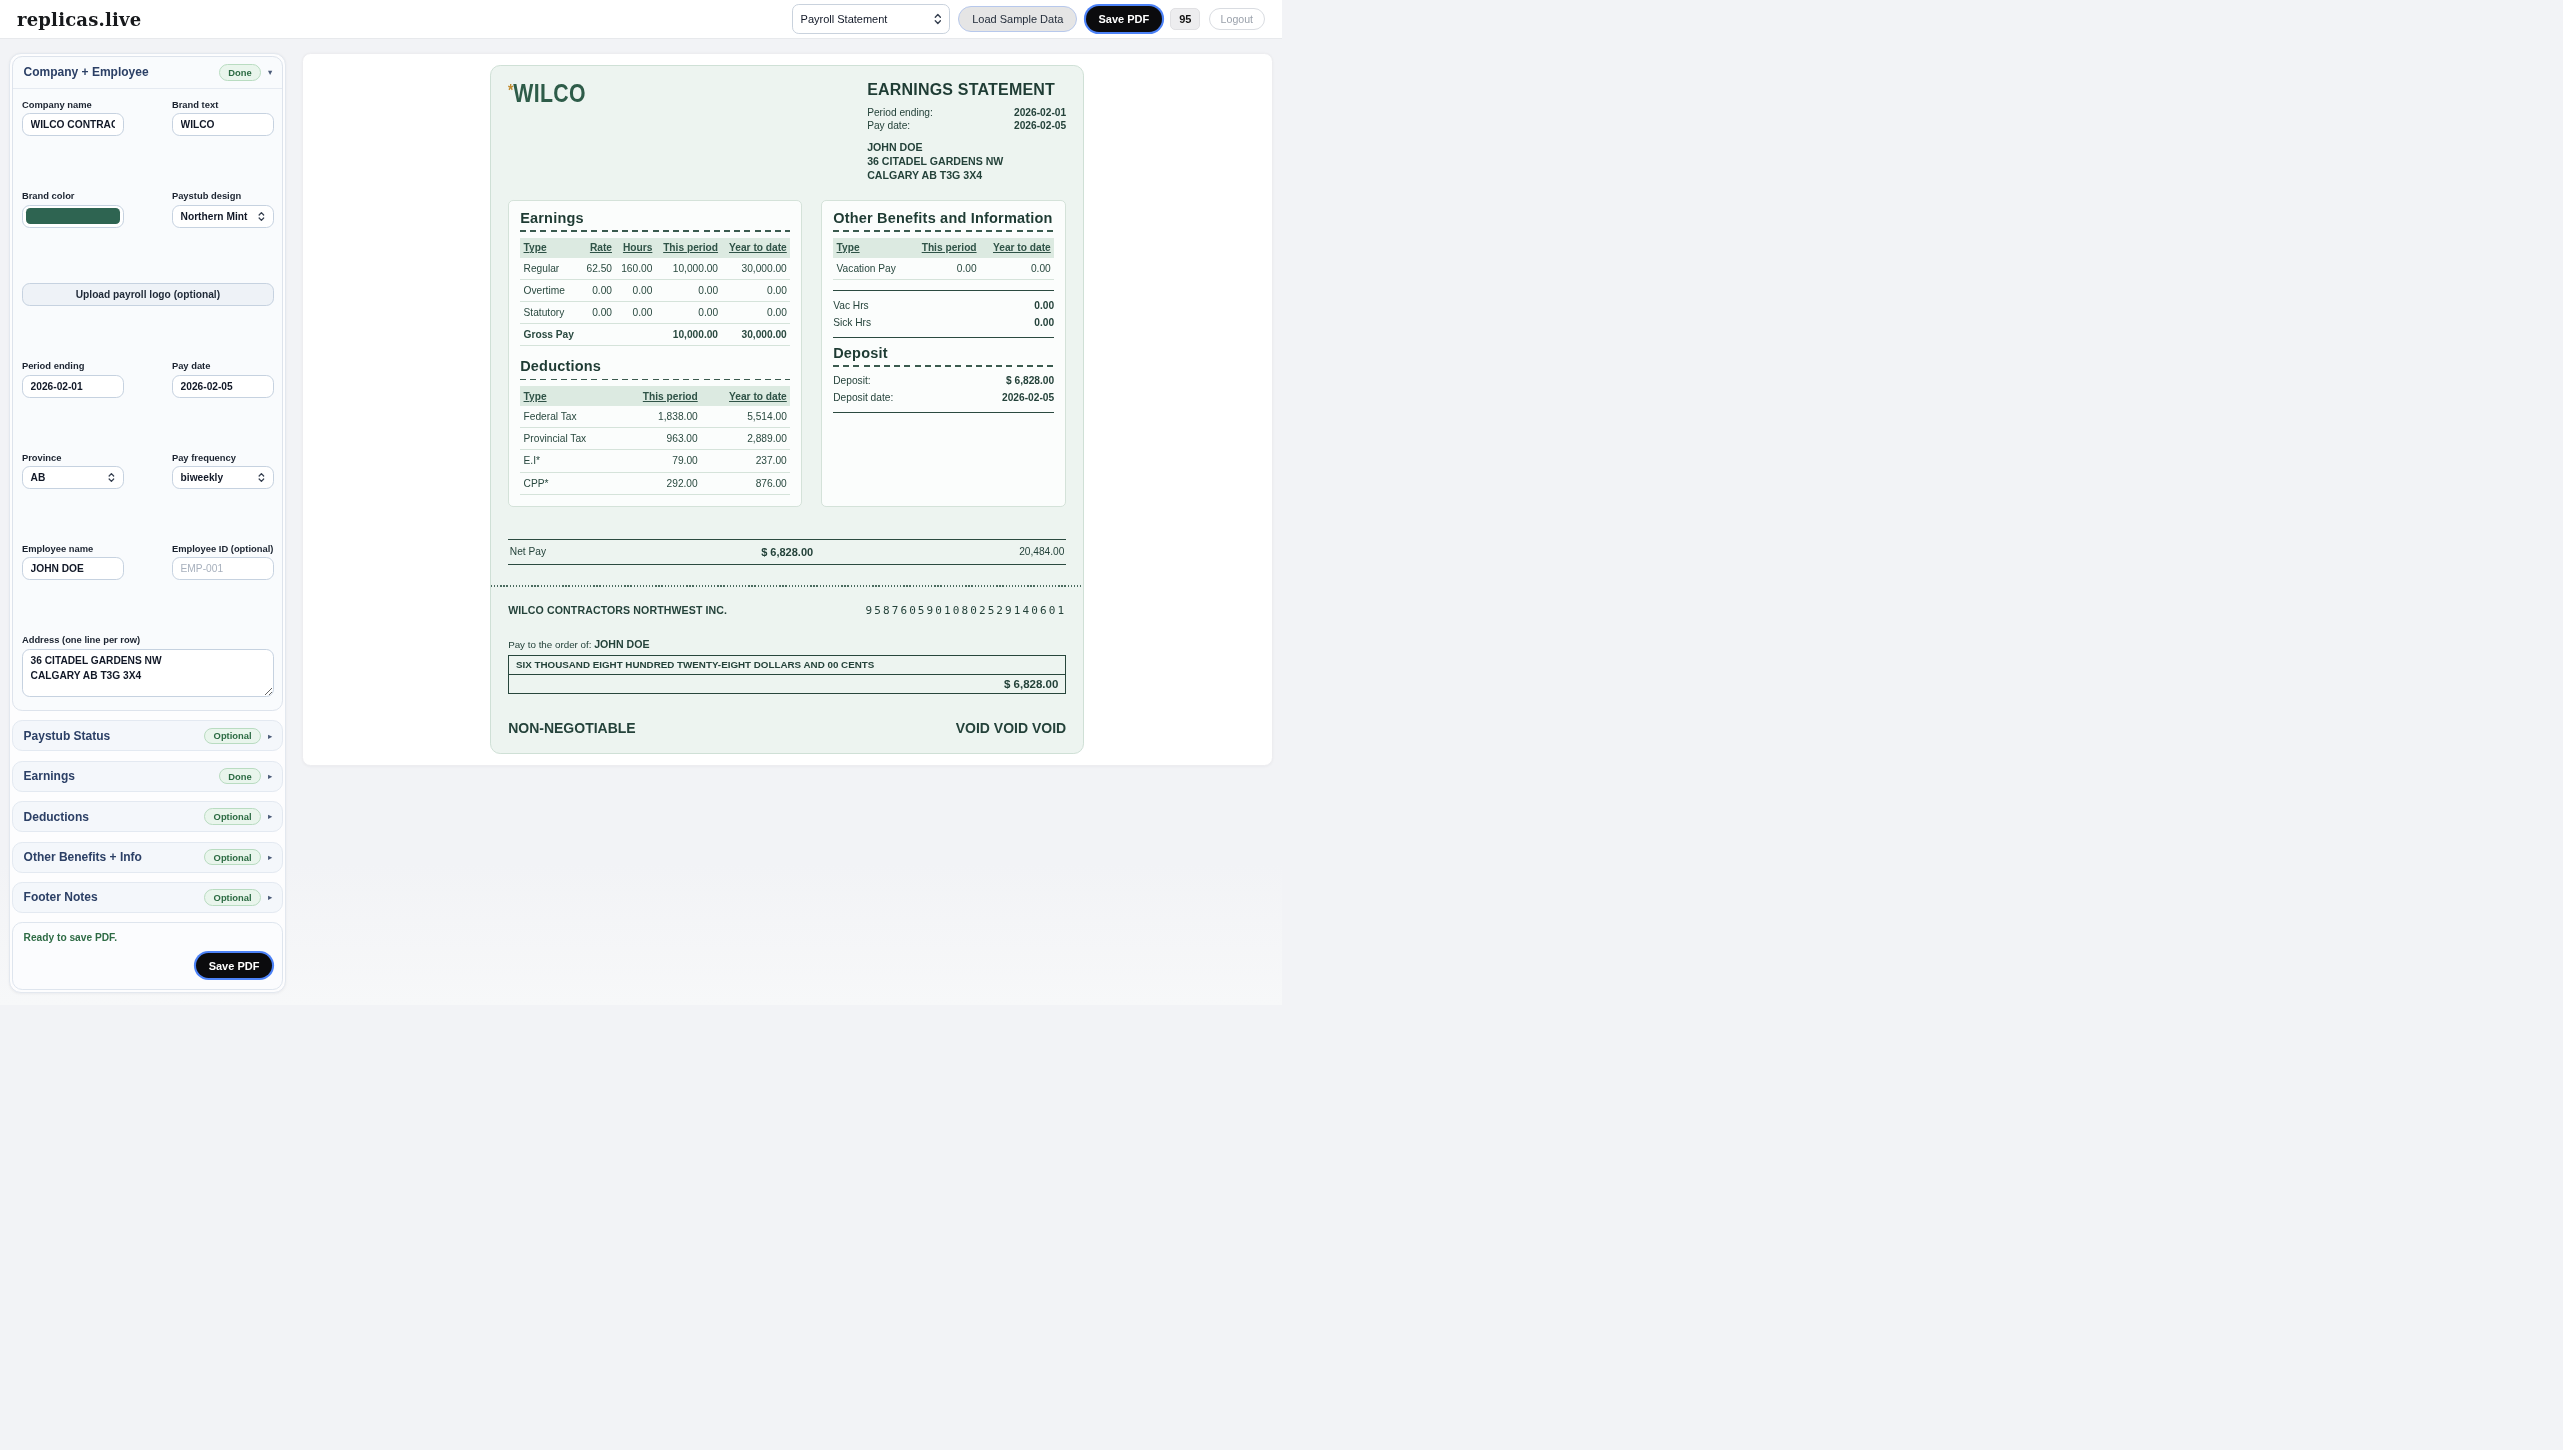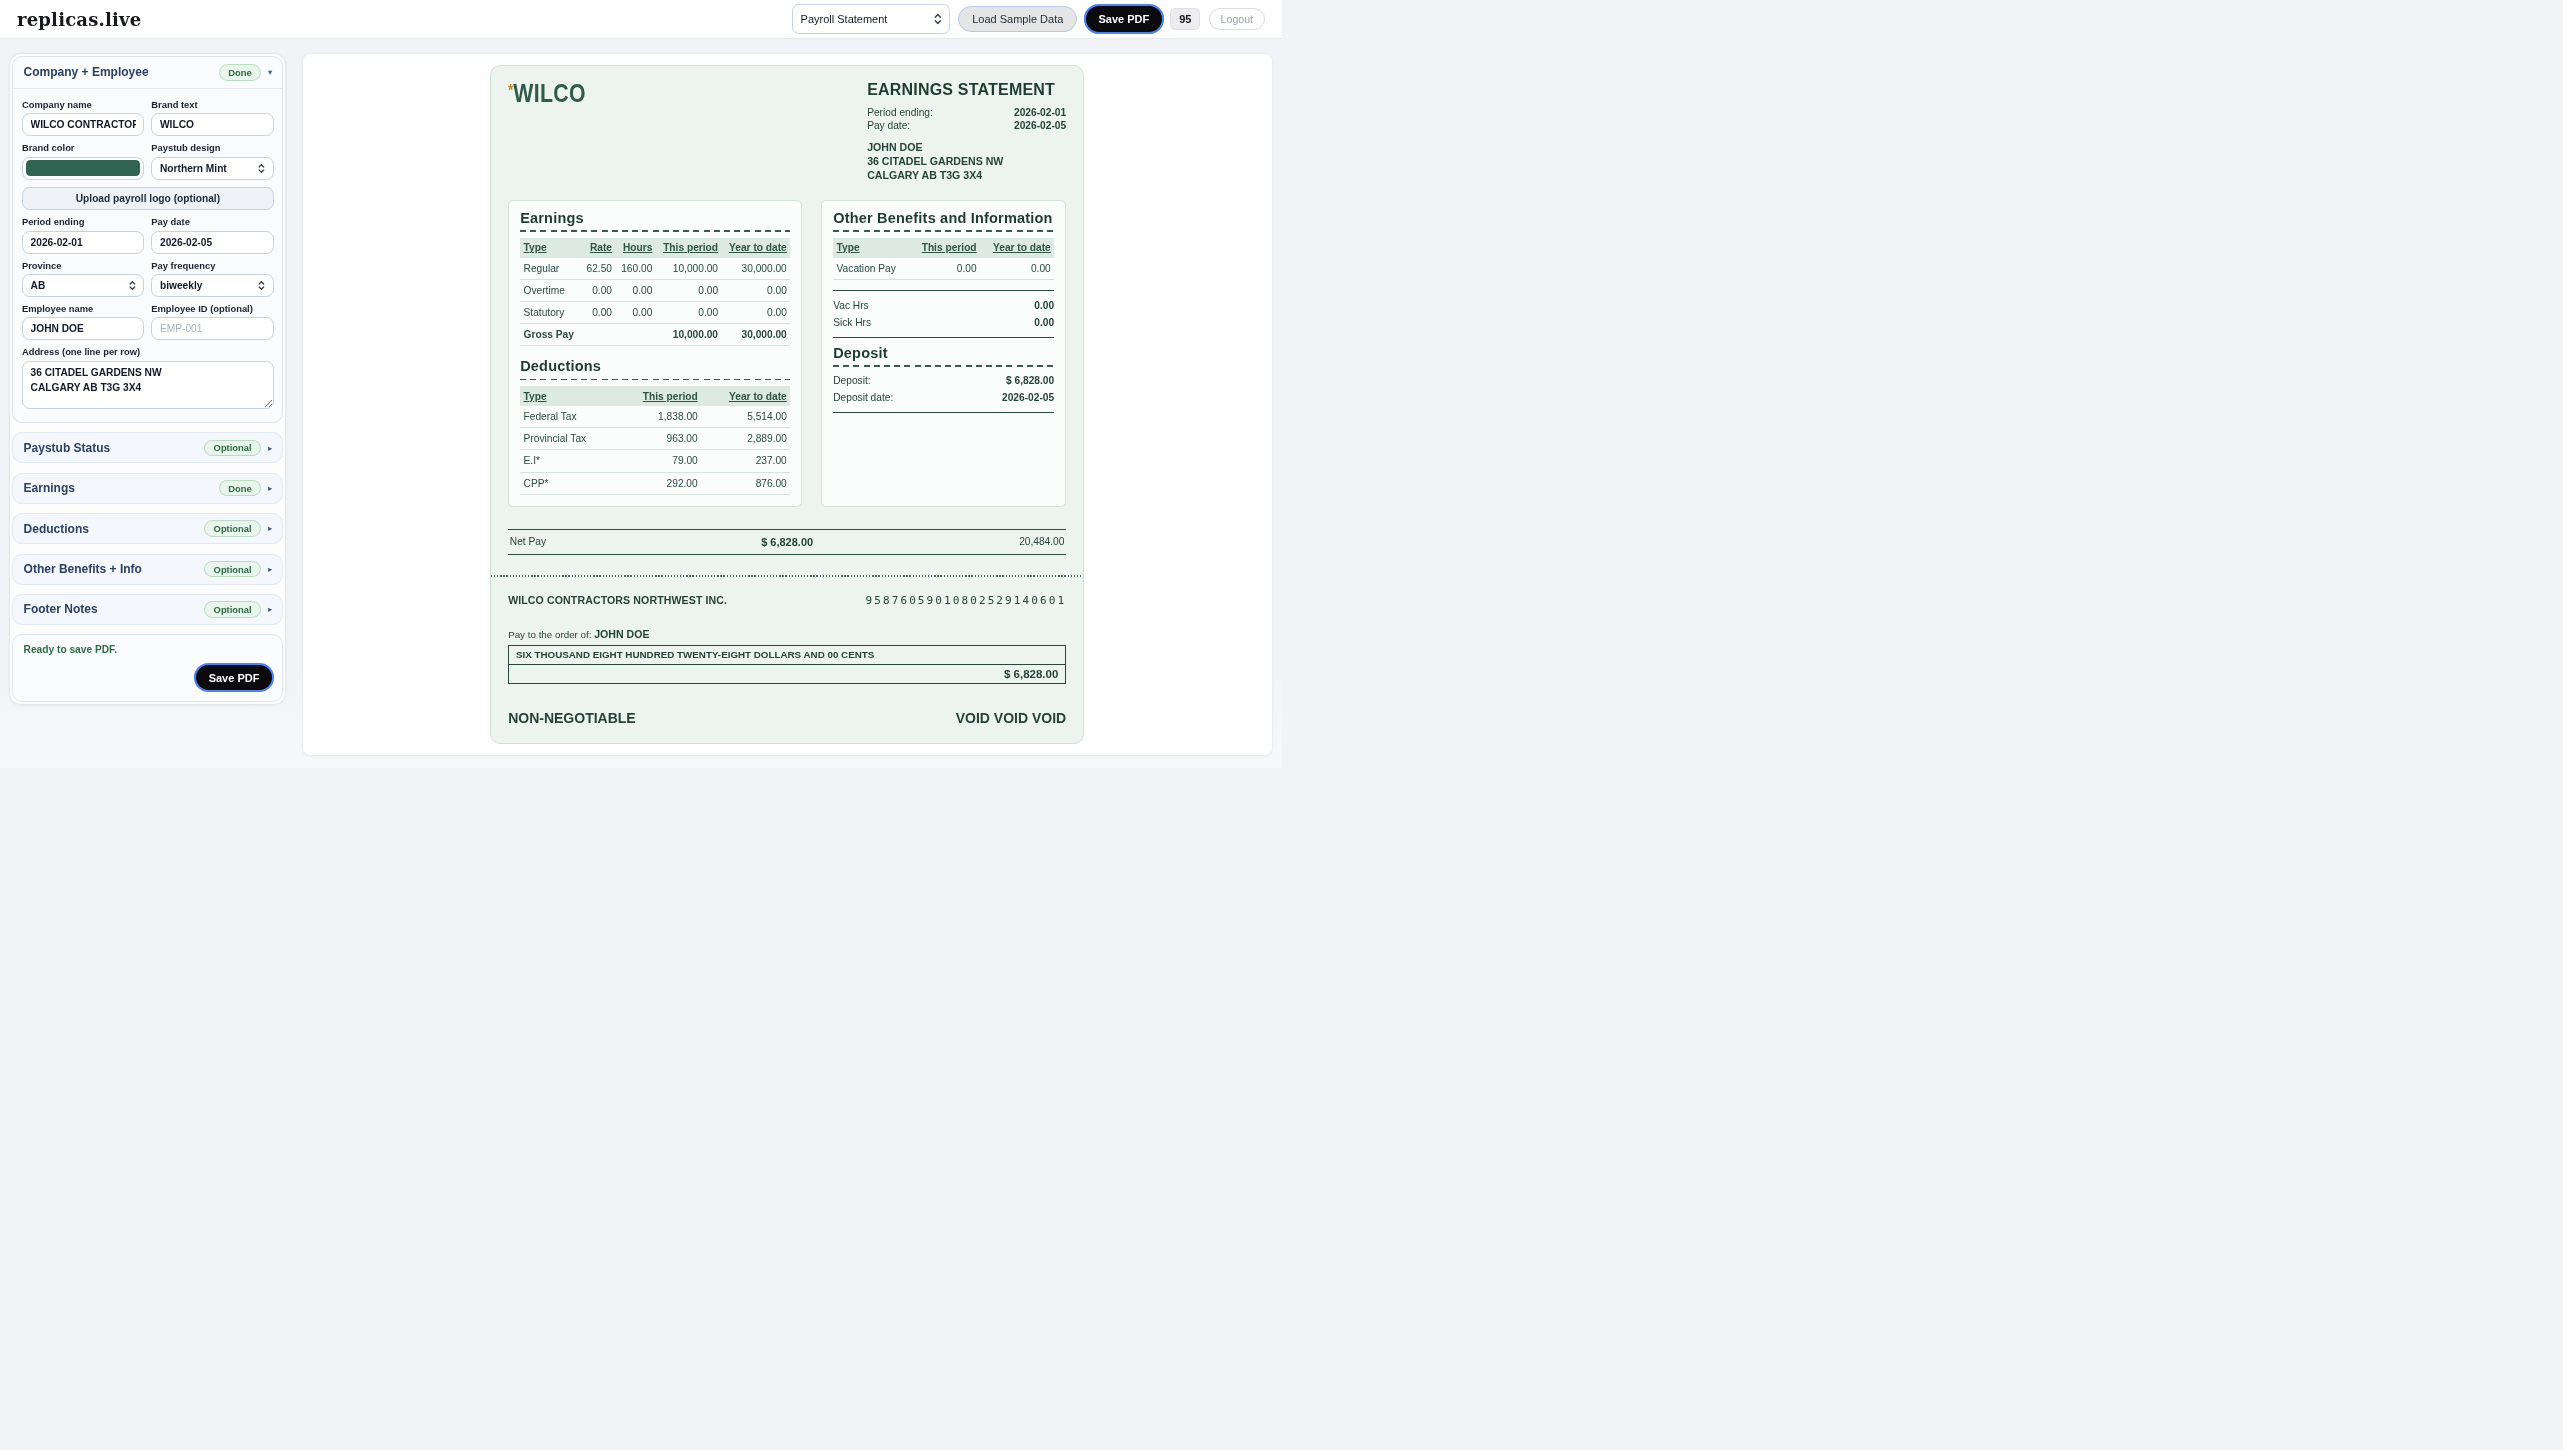--- a/index.html
+++ b/index.html
@@ -31,21 +31,21 @@
   .sidebar { width:277px; min-height:646px; background:#fdfdfe; border:0.9px solid #e3e8ef; border-radius:12px;
              box-shadow:0 0.9px 2.6px rgba(16,24,40,.05); padding:2px; display:flex; flex-direction:column; gap:9.4px; }
   .panel { border:0.9px solid #dde3ec; border-radius:10.2px; background:#f9fbfd; overflow:hidden; }
   .panel-head { display:flex; align-items:center; padding:7.7px 10.2px; border-bottom:0.9px solid #e5eaf1; }
   .sec-title { font-size:12px; font-weight:bold; color:#2c4066; }
   .head-right { margin-left:auto; display:flex; align-items:center; gap:6.8px; }
   .badge { padding:1.7px 8.5px; background:#e9f5ec; border:1.3px solid #b9dcc1; color:#2c6b43;
            font-weight:bold; font-size:9.4px; border-radius:850px; }
   .chev { font-size:8.5px; color:#4a5a78; line-height:1; }
   .panel-body { padding:3.4px 8.5px 10.2px; }
-  .fgrid { display:grid; grid-template-columns:1fr 1fr; column-gap:6.8px; }
+  .fgrid { display:grid; grid-template-columns:1fr 1fr; column-gap:6.8px;gap:48px; }
   .full { grid-column:1 / -1; }
   label { display:block; font-size:9.4px; font-weight:600; color:#1b2330; margin:6px 0 3.4px; }
   .inp, .sel, .color-inp, textarea.inp-area {
         width:100%; height:23px; background:#fff; border:0.9px solid #c6d2e0; border-radius:7.7px;
         padding:0 7.7px; font-family:"Liberation Sans",sans-serif; font-size:10.2px; font-weight:bold; color:#111827; }
   .inp::placeholder { color:#a7b0bd; font-weight:normal; }
   .sel { display:flex; align-items:center; justify-content:space-between; cursor:default; }
   .color-inp { padding:2.6px 3.4px; }
   .swatch { width:100%; height:100%; border-radius:4.3px; }
   .upload-btn { width:100%; height:23px; margin-top:7.7px; background:#eef2f7; border:0.9px solid #c6d2e0;
@@ -86,21 +86,21 @@
   td { font-size:10.2px; color:#2a4a40; padding:5.1px 3.4px; text-align:right; border-bottom:0.9px solid #d5e3da; }
   tr.gross td { font-weight:bold; border-top:1.7px solid #2b4a40; border-bottom:0.9px solid #d5e3da; }
   .foots { margin-top:9.4px; font-weight:bold; font-size:10.2px; line-height:1.55; color:#2b4a40; }
   .dedu-h { margin-top:12px; }
 
   .kv { display:flex; justify-content:space-between; font-size:10.2px; padding:2.6px 0; }
   .kv .v { font-weight:bold; }
   .thick { border-top:1.7px solid #2b4a40; }
   .sp8 { height:6.8px; } .sp12 { height:10.2px; }
 
-  .netpay { margin-top:22px; border-top:1.7px solid #2b4a40; border-bottom:1.7px solid #2b4a40;
+  .netpay { margin-top:32px; border-top:1.7px solid #2b4a40; border-bottom:1.7px solid #2b4a40;
             display:flex; align-items:center; padding:6px 1.7px; }
   .netpay .lbl { flex:1; }
   .netpay .amt { flex:1; text-align:center; font-weight:bold; font-size:11px; }
   .netpay .ytd { flex:1; text-align:right; }
 
   .dots { height:1.7px; margin:20.4px -17px 0;
           background:repeating-linear-gradient(90deg,#4a6a5e 0 1.3px,transparent 1.3px 3.1px); }
 
   .chq-row1 { display:flex; justify-content:space-between; align-items:baseline; margin-top:17px; }
   .chq-co { font-weight:bold; font-size:10.6px; letter-spacing:0.1px; }

